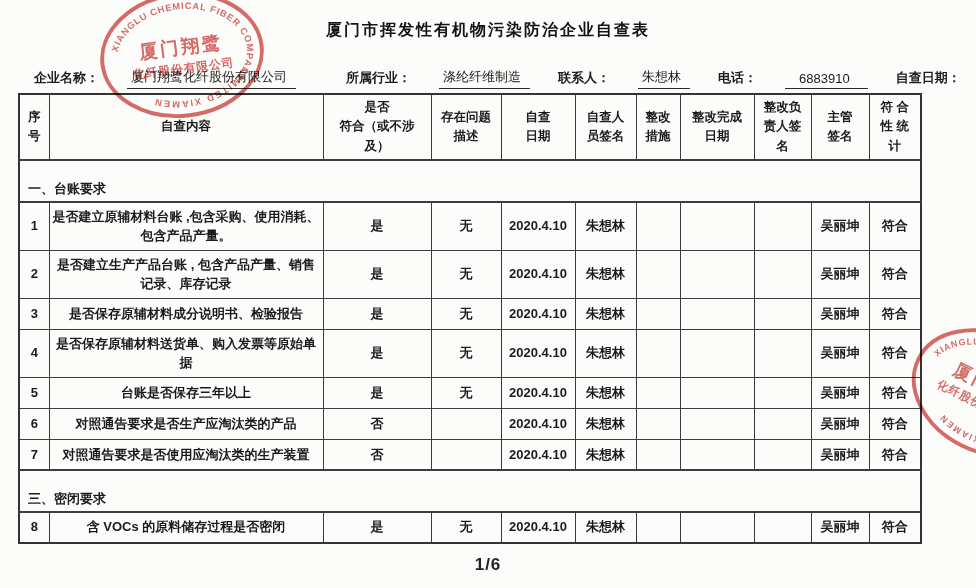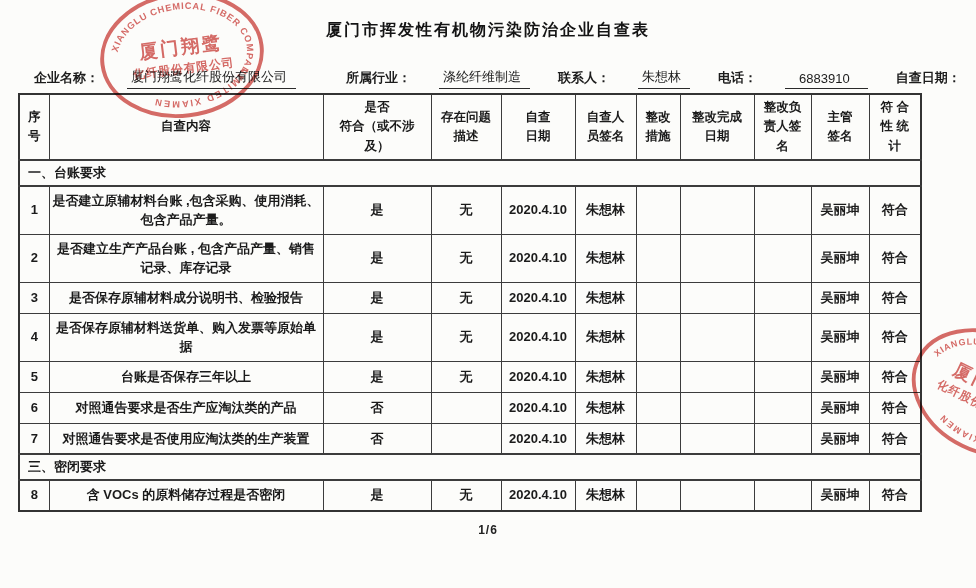--- a/index.html
+++ b/index.html
@@ -66,30 +66,30 @@
     line-height: 1.55;
     padding: 2px 1px;
   }
   table.form { border: 2px solid #333; }
   td.cell-content { text-align: left; padding: 4px 6px 4px 7px; }
   td.cell-no { font-size: 13px; }
   tr.item-row td { height: 31px; }
   tr.section-row td {
     height: 22px;
     text-align: left;
-    padding: 2px 2px 2px 8px;
+    padding: 18px 2px 2px 8px;
     font-weight: 700;
     border-top-width: 2px;
     border-bottom-width: 2px;
   }
   
   .page-footer {
     margin-top: 11px;
     text-align: center;
-    font-size: 12px;
+    font-size: 17px;
     font-weight: 700;
     letter-spacing: 1px;
     color: #222;
   }
   
   .stamp {
     position: absolute;
     pointer-events: none;
     mix-blend-mode: multiply;
     opacity: 0.82;

